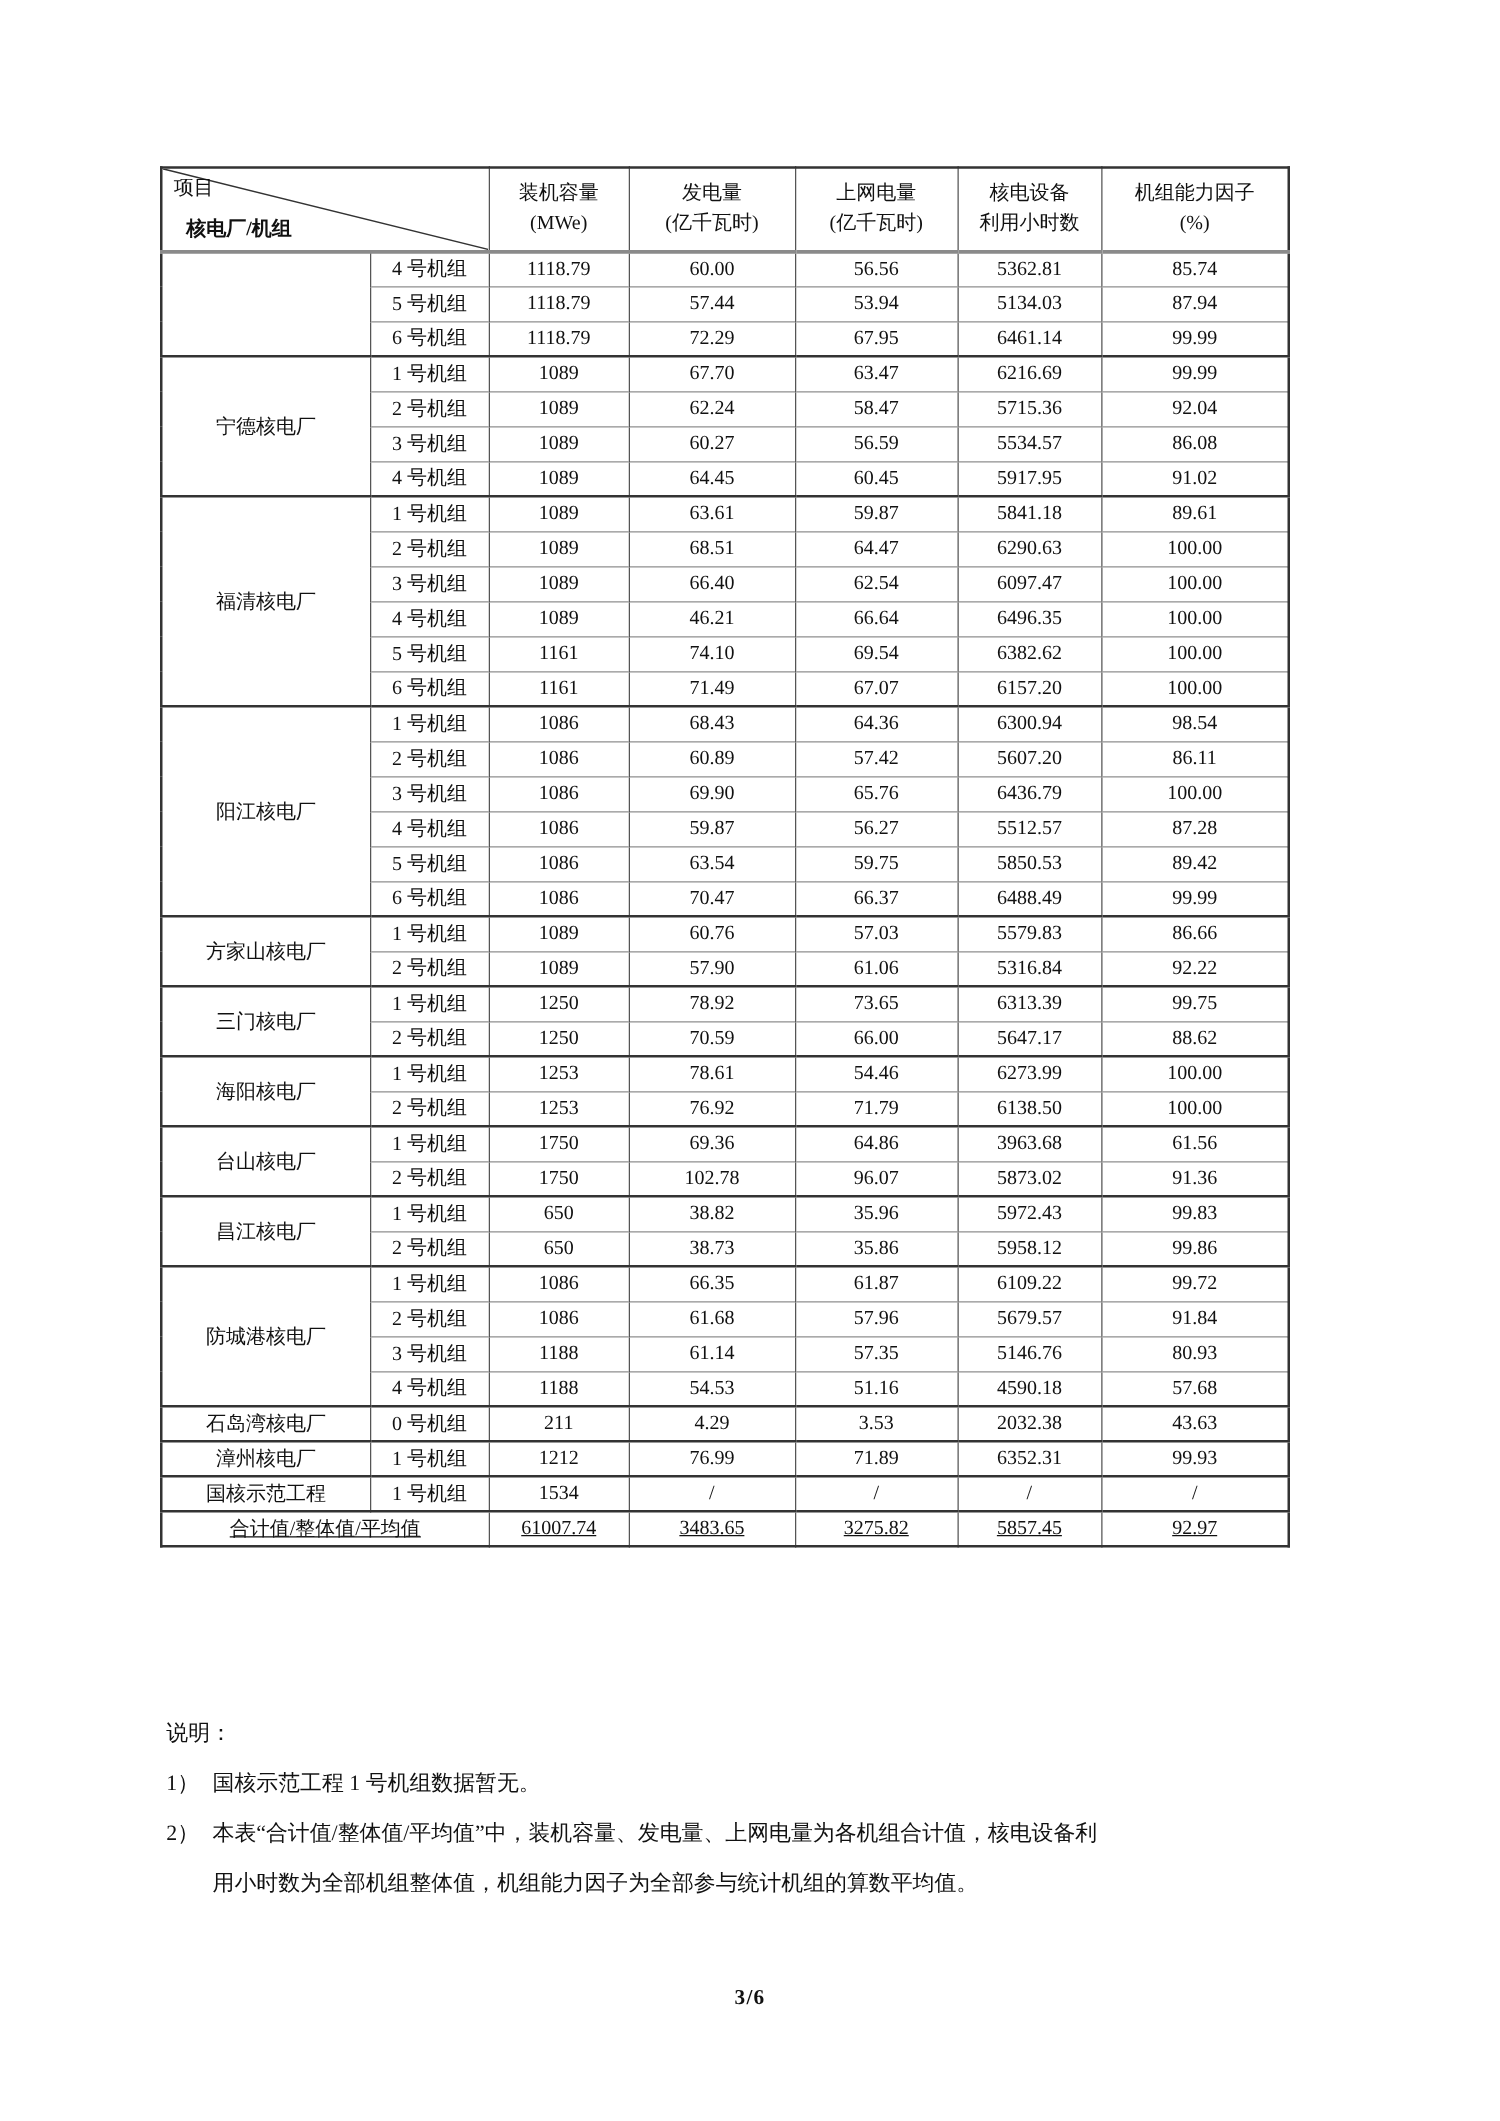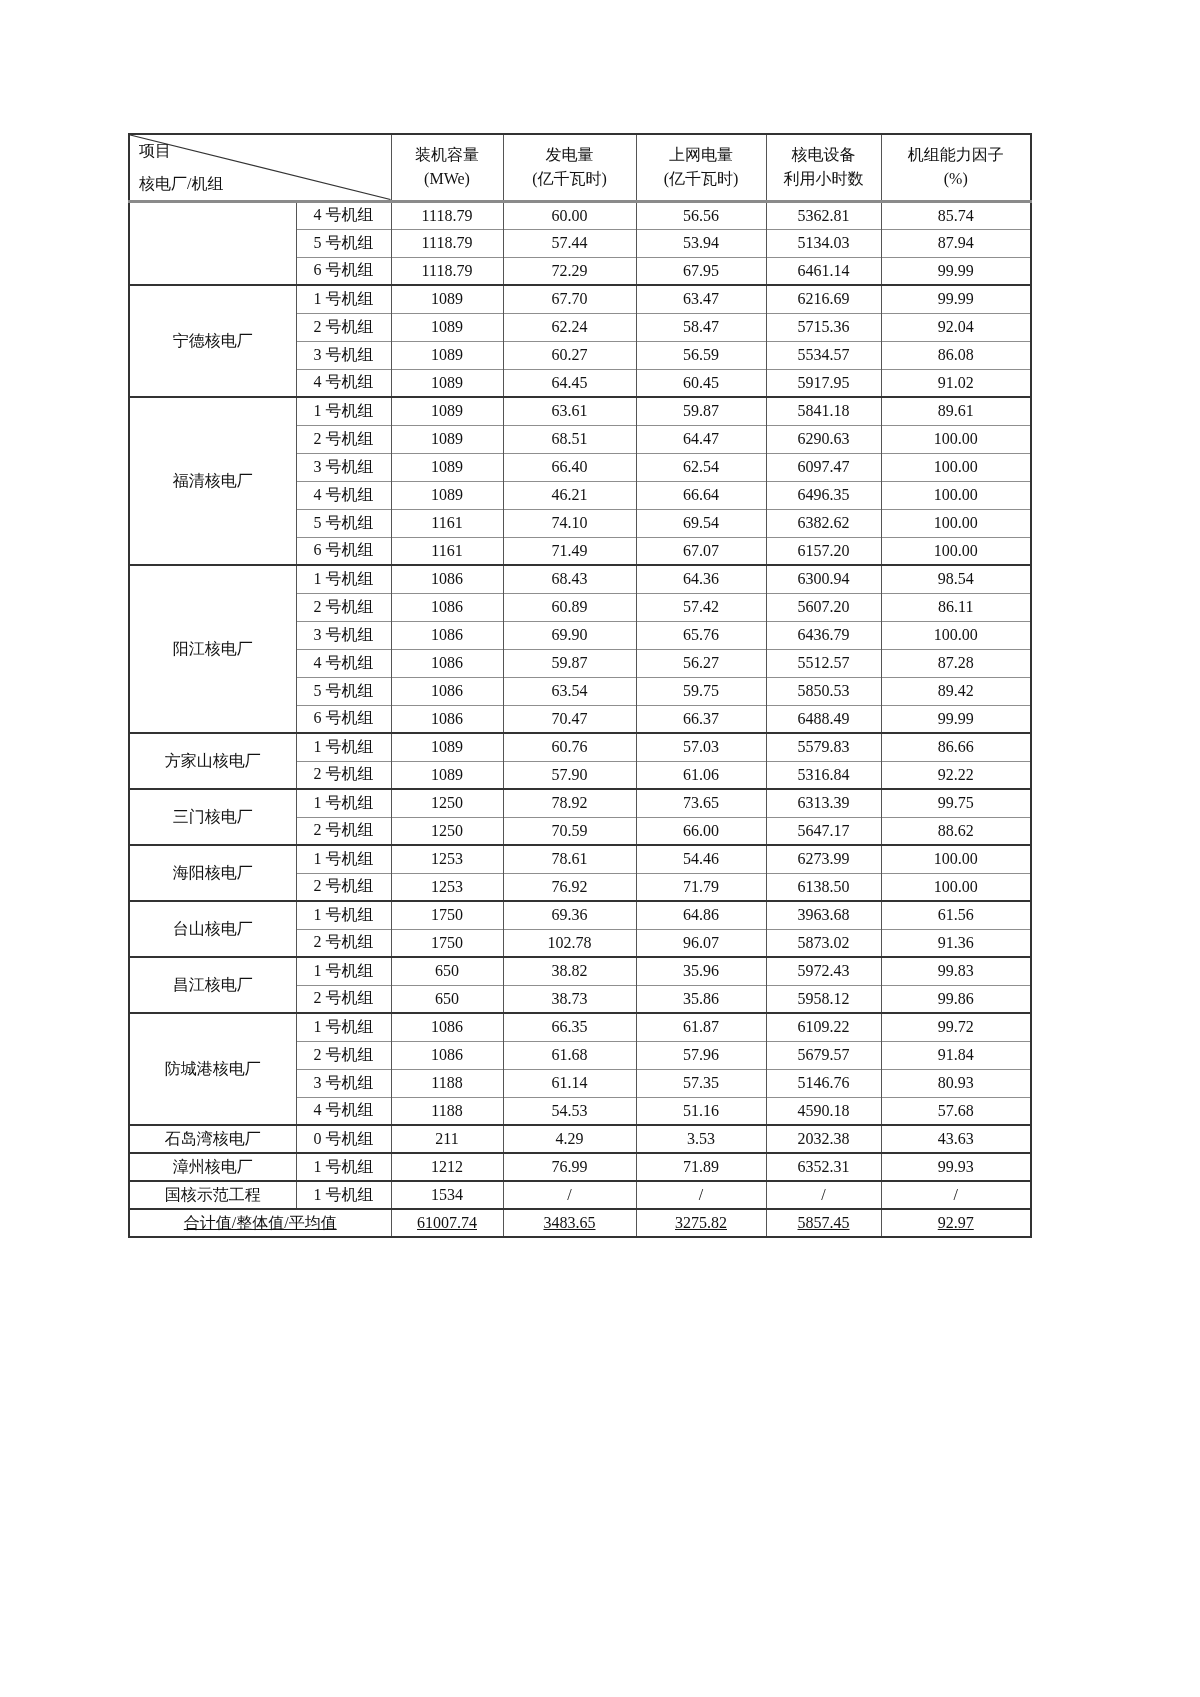--- a/index.html
+++ b/index.html
@@ -46,21 +46,21 @@
   
   thead tr { height: 67px; }
   thead th {
     border-bottom: 3px solid #8a8a8a;
     font-weight: normal;
     line-height: 24px;
   }
   th.corner { position: relative; }
   th.corner svg.diag { position: absolute; inset: 0; width: 100%; height: 100%; }
   .corner-top    { position: absolute; top: 4px;    left: 9px; line-height: 24px; text-align: center; }
-  .corner-bottom { position: absolute; bottom: 4px; left: 9px; line-height: 24px; }
+  .corner-bottom { position: absolute; bottom: 4px; left: 19px; line-height: 24px; font-weight: bold; }
   td.c-plant { }
   tr.total-row td { border-top: 2px solid #333333; text-decoration: underline; }
 
   
   .notes {
     position: absolute;
     left: 133px;
     top: 1366px;
     width: 952px;
     font-size: 17.5px;
@@ -437,15 +437,32 @@
             <td class="c-num">61007.74</td>
             <td class="c-num">3483.65</td>
             <td class="c-num">3275.82</td>
             <td class="c-num">5857.45</td>
             <td class="c-num">92.97</td>
           </tr>
         </tbody>
     </table>
   </div>
 
-
+  <div class="notes">
+    <div class="note-title">说明：</div>
+    <div class="note-item">
+      <span class="note-no">1）</span>
+      <span class="note-body">
+        <span class="note-line">国核示范工程 1 号机组数据暂无。</span>
+      </span>
+    </div>
+    <div class="note-item">
+      <span class="note-no">2）</span>
+      <span class="note-body">
+        <span class="note-line">本表“合计值/整体值/平均值”中，装机容量、发电量、上网电量为各机组合计值，核电设备利</span>
+        <span class="note-line">用小时数为全部机组整体值，机组能力因子为全部参与统计机组的算数平均值。</span>
+      </span>
+    </div>
+  </div>
+
+  <div class="footer">3/6</div>
 
 </div>
 
 </body></html>

